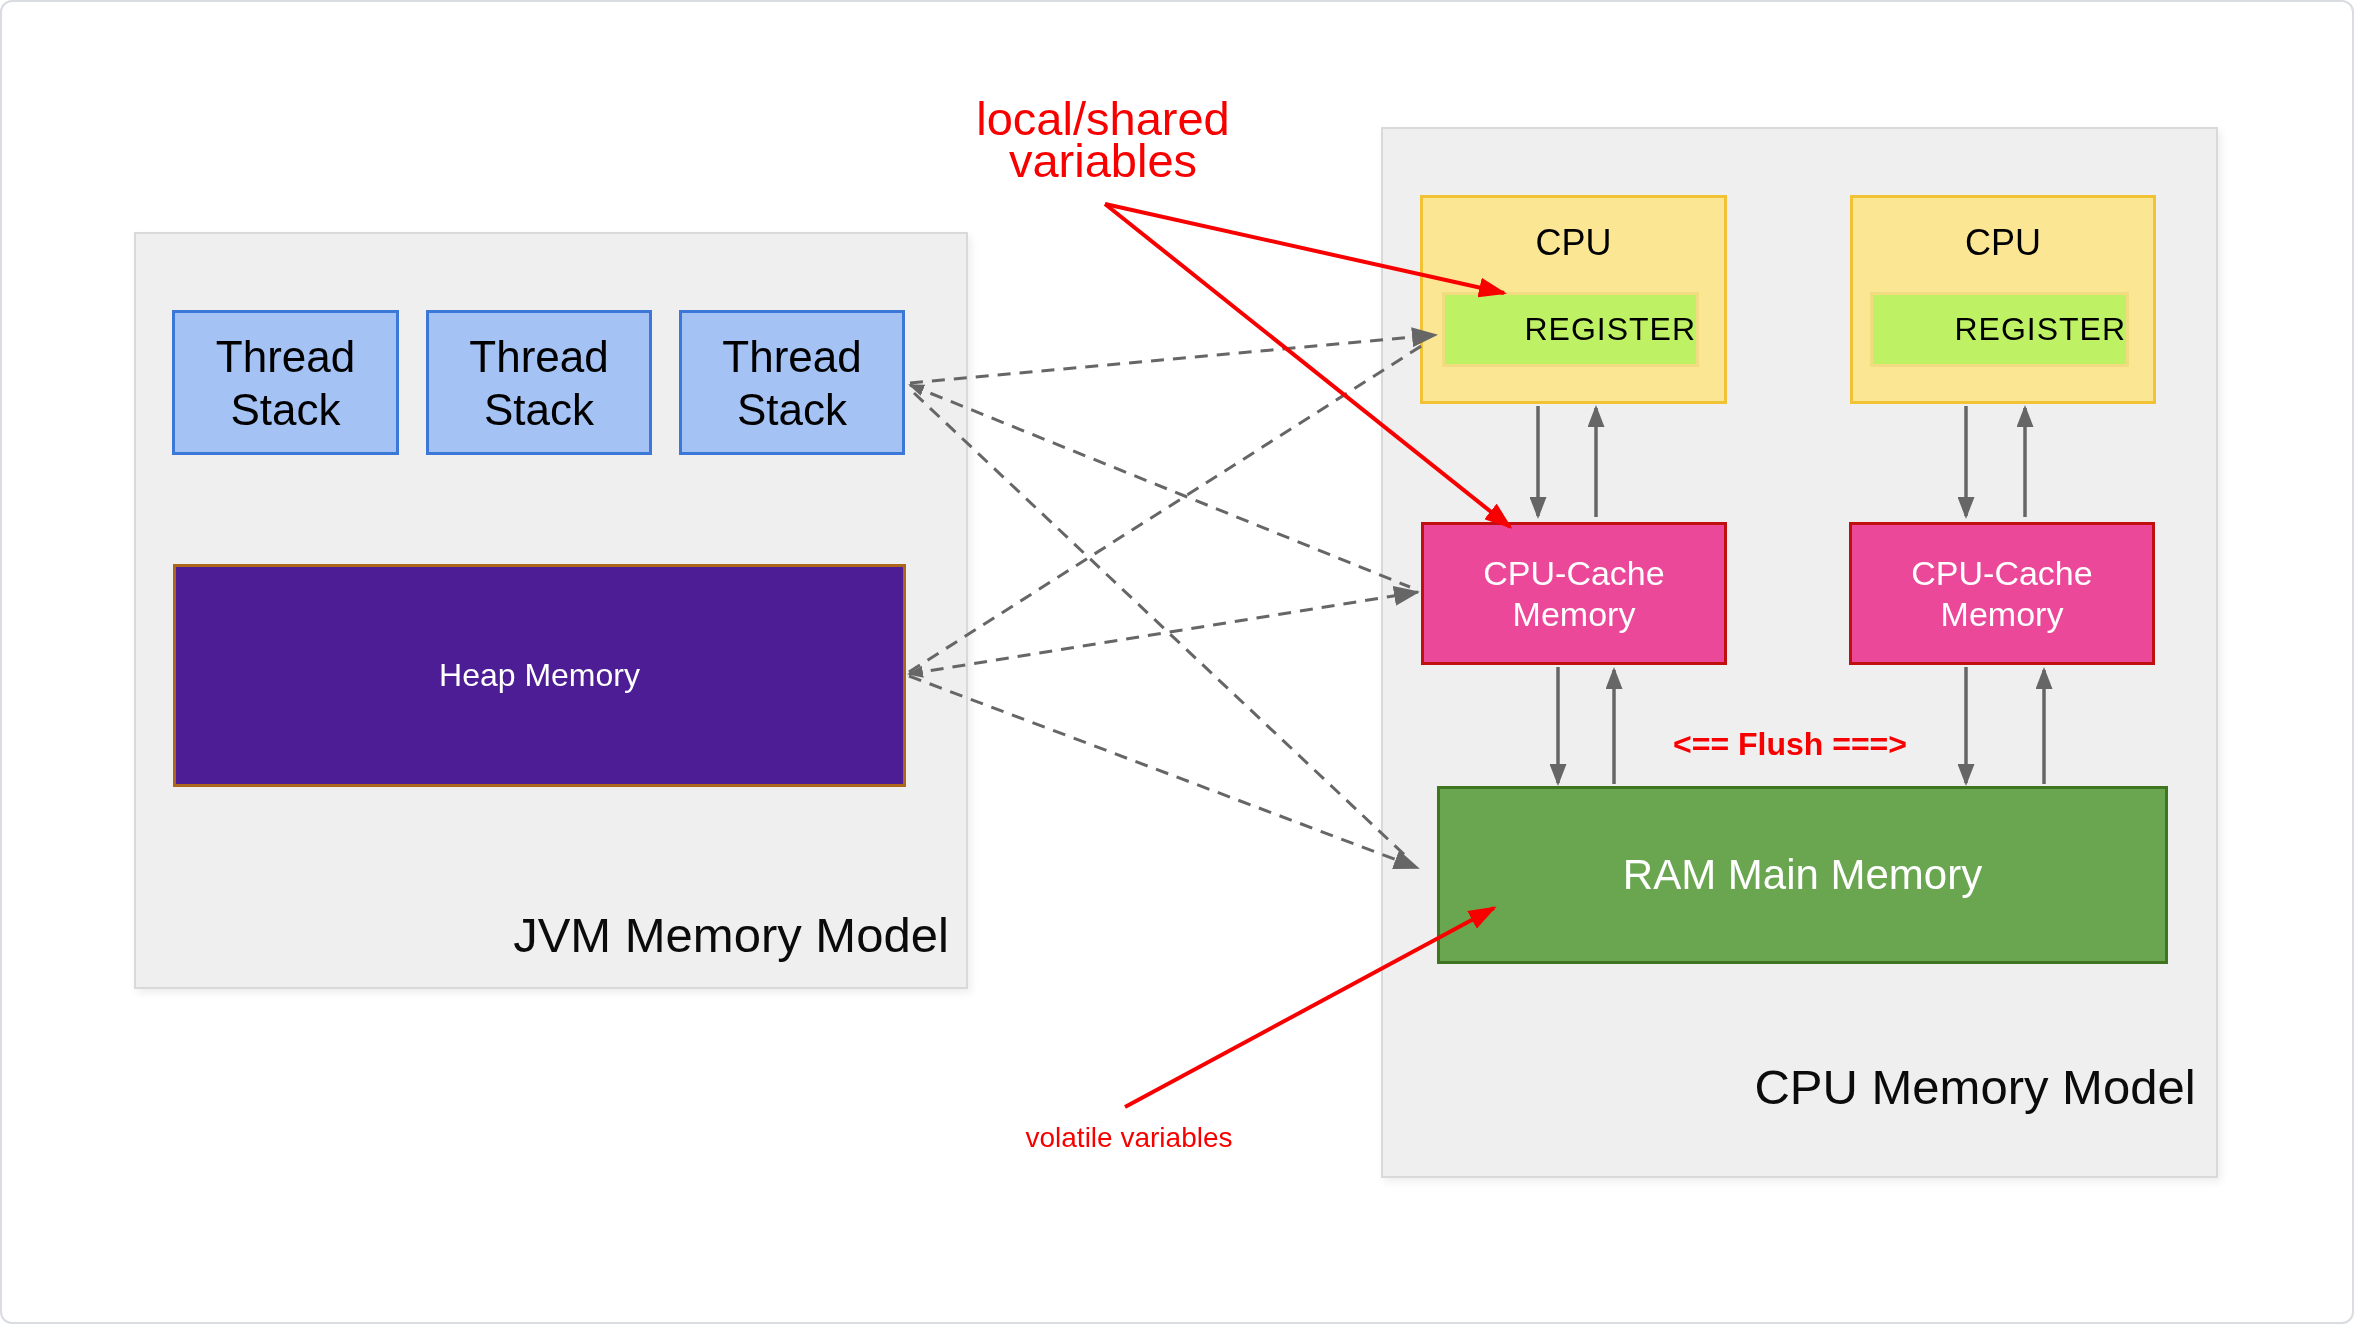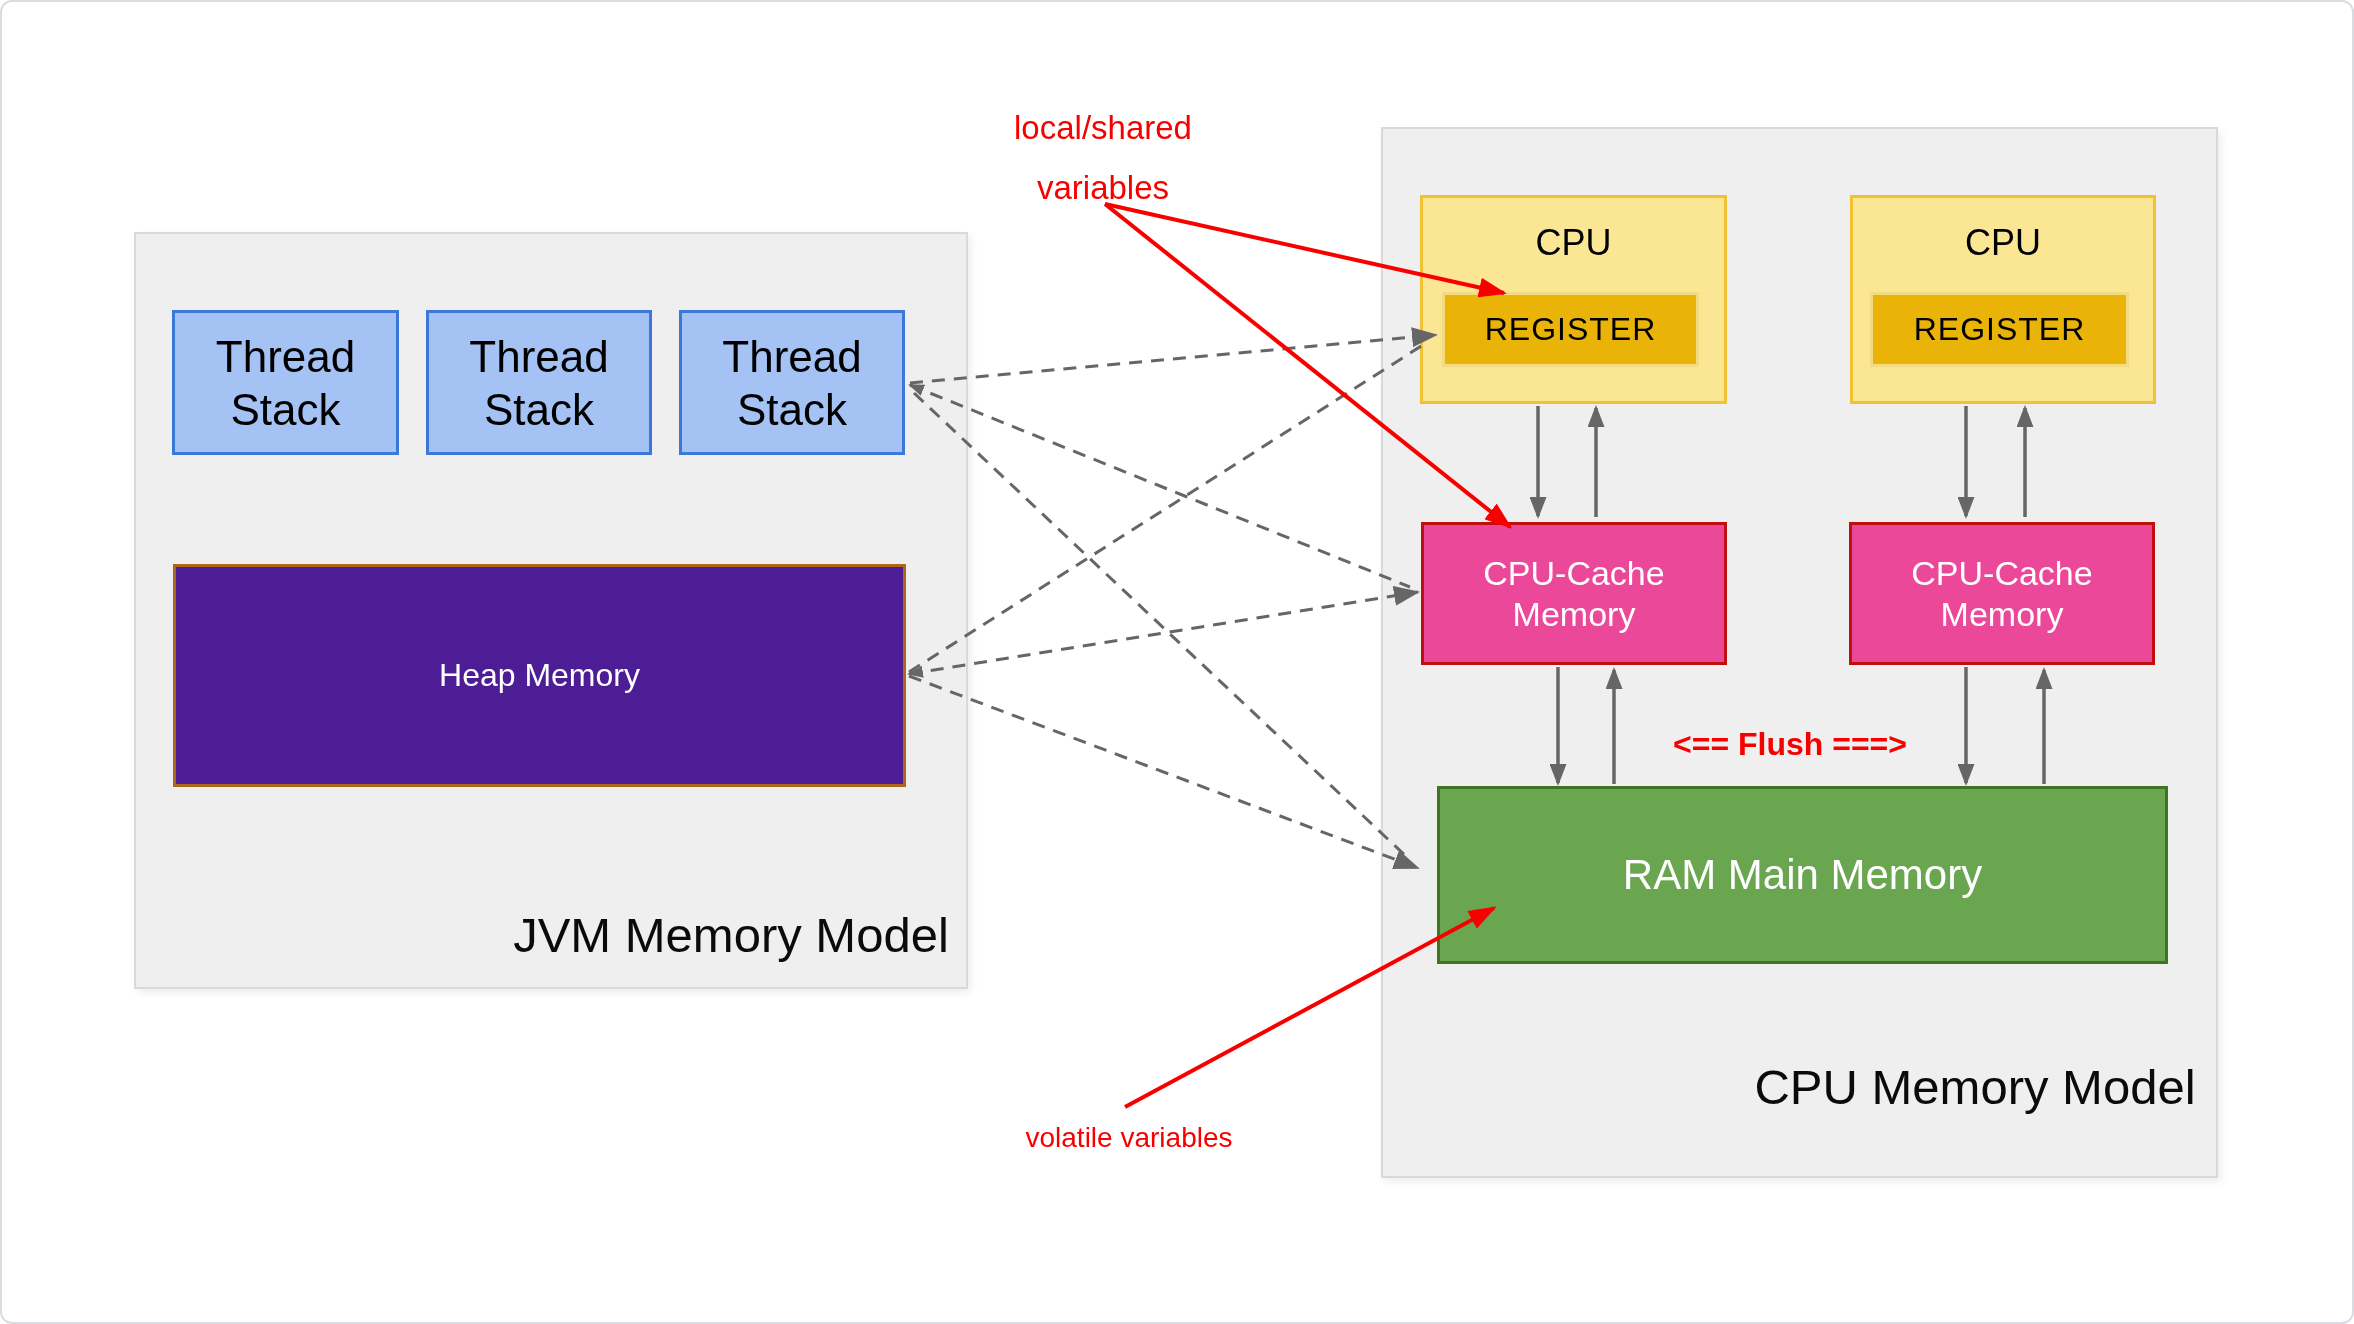--- a/index.html
+++ b/index.html
@@ -24,39 +24,39 @@
   .heap{
     background:#4c1d95;border:3px solid #ad661a;
     font-size:32px;color:#ffffff;
   }
   .cpu{
     background:#fbe693;border:3px solid #f0c234;
     font-size:36px;color:#000;align-items:flex-start;
     padding-top:24px;
   }
   .register{
-    background:#eab308;border:3px solid #f3db82;
-    font-size:32px;color:#000;letter-spacing:1px;
+    background:#bef264;border:3px solid #f3db82;
+    font-size:32px;color:#000;letter-spacing:1px;justify-content:flex-end;
   }
   .cache{
     background:#ec4899;border:3px solid #c00f0f;
     font-size:34px;line-height:41px;color:#ffffff;
   }
   .ram{
     background:#6aa550;border:3px solid #3f7420;
     font-size:42px;color:#ffffff;margin-left:16px;
   }
   .panel-title{
     position:absolute;font-size:49px;color:#0b0b0b;text-align:center;
     width:500px;
   }
   .red-note{
     position:absolute;color:#f80000;text-align:center;white-space:pre-line;
   }
-  #local-shared-note{left:951px;top:96px;width:300px;font-size:33px;line-height:60px;}
+  #local-shared-note{left:951px;top:96px;width:300px;font-size:47px;line-height:42px;}
   #volatile-note{left:967px;top:1120px;width:320px;font-size:28px;}
   #flush-note{left:1628px;top:724px;width:320px;font-size:32px;font-weight:700;}
   #connector-layer{position:absolute;left:0;top:0;pointer-events:none;}
 </style>
 </head>
 <body>
 
 <div id="canvas">
 
   <div class="panel" style="left:132px;top:230px;width:830px;height:753px;"></div>

